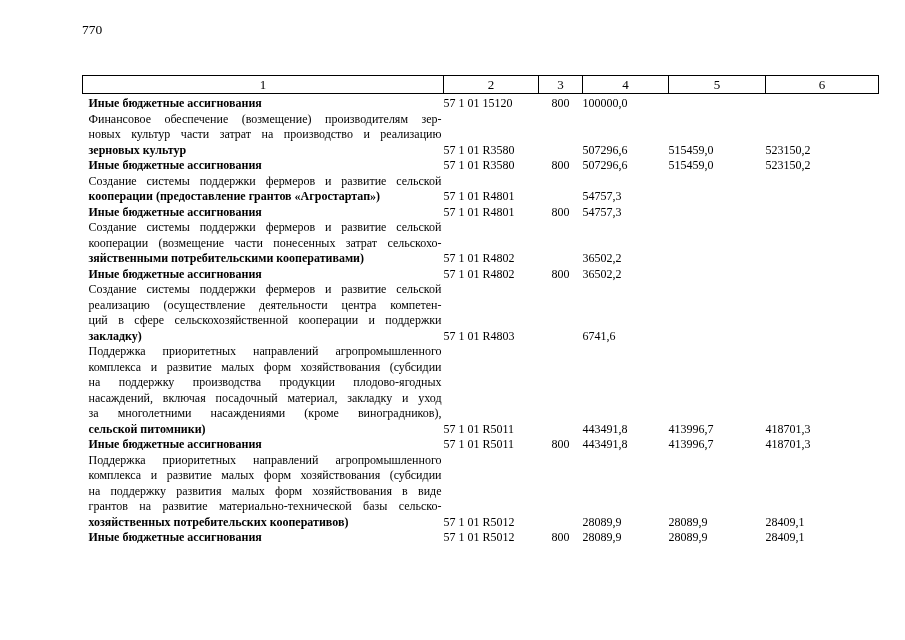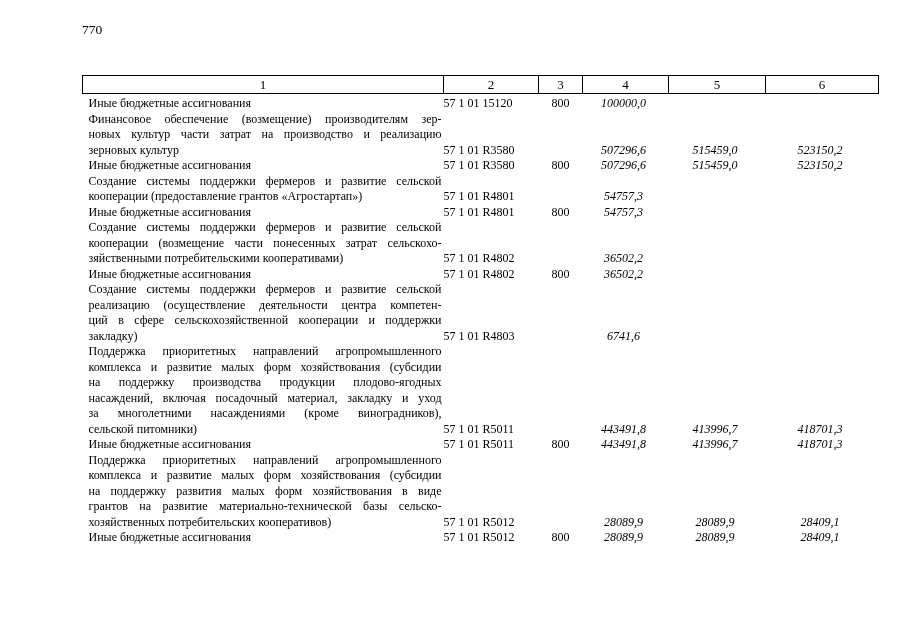--- a/index.html
+++ b/index.html
@@ -36,24 +36,24 @@
   tbody td {
     vertical-align: bottom;
     padding: 0;
   }
   tbody tr:first-child td { padding-top: 2px; }
   td.c-name { padding-left: 6px; padding-right: 2px; }
   .name-line {
     text-align: justify;
     text-align-last: justify;
   }
-  .name-line:last-child { text-align-last: left; }
+  .name-line:last-child { text-align-last: left; font-weight: bold; }
   td.c-code { text-align: left; white-space: nowrap; }
   td.c-type { text-align: center; white-space: nowrap; }
-  td.c-amt  { text-align: center; padding-right: 4px; white-space: nowrap; font-style: italic; }
+  td.c-amt  { text-align: left; padding-right: 4px; white-space: nowrap; }
 </style>
 </head>
 <body>
 
 <div class="page-number">770</div>
 
 <table class="budget-table">
   <colgroup>
     <col style="width:361px">
     <col style="width:95px">

